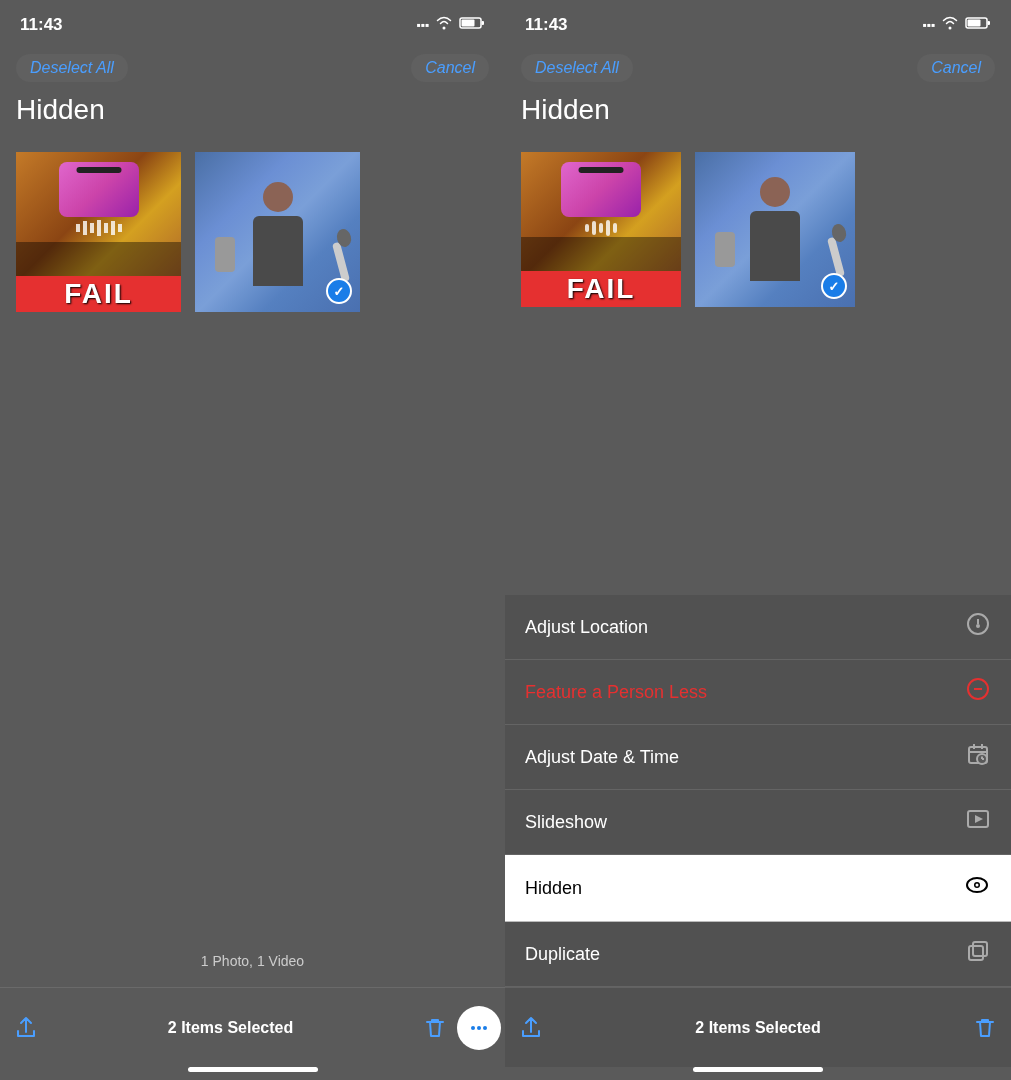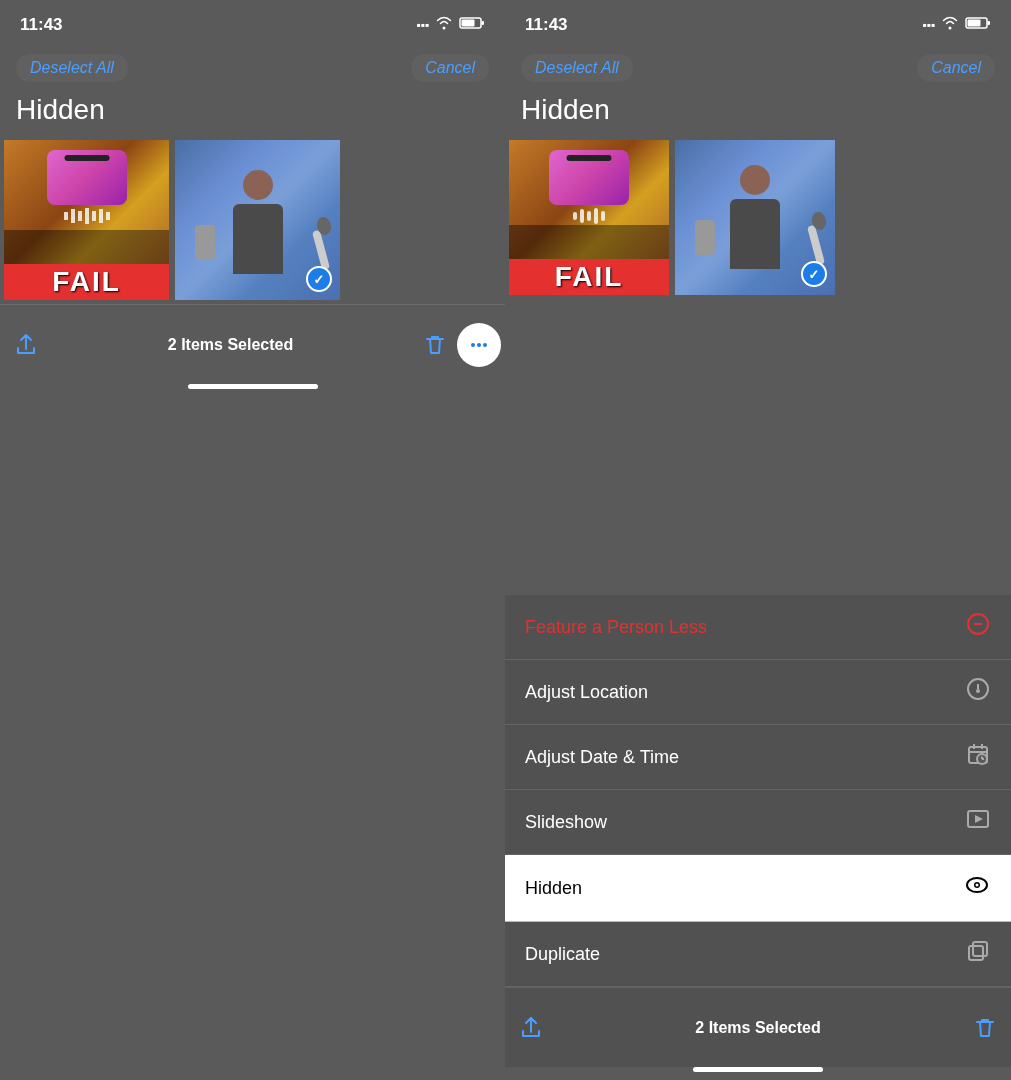--- a/index.html
+++ b/index.html
@@ -71,23 +71,23 @@
     .page-title {
       padding: 4px 16px 10px;
       font-size: 28px;
       font-weight: 400;
       color: #fff;
     }
 
     
     .photo-grid {
       display: flex;
-      gap: 6px;
+      gap: 14px;
       padding: 0 0 0 0;
-      margin: 4px;
+      margin: 16px;
     }
     .photo-thumb {
       position: relative;
       width: 165px;
       height: 160px;
       overflow: hidden;
       background: #888;
     }
 
     
@@ -410,20 +410,23 @@
         <div class="person-head"></div>
         <div class="person-body"></div>
       </div>
       <div class="mic-stick"></div>
       <div class="mic-head"></div>
       <div class="phone-small"></div>
       <div class="check-badge">✓</div>
     </div>
   </div>
 
+  <div class="content-area">
+    <div class="items-count">1 Photo, 1 Video</div>
+  </div>
 
   <div class="bottom-bar">
     <div class="bottom-icon">
       <svg width="26" height="26" viewBox="0 0 26 26" fill="none" stroke="#4a9eff" stroke-width="2">
         <path d="M13 3v14M8 8l5-5 5 5M5 16v5h16v-5" stroke-linecap="round" stroke-linejoin="round"></path>
       </svg>
     </div>
     <span class="bottom-bar-label">2 Items Selected</span>
     <div class="bottom-icon">
       <svg width="26" height="26" viewBox="0 0 26 26" fill="none" stroke="#4a9eff" stroke-width="2">
@@ -493,37 +496,37 @@
       <div class="mic-head"></div>
       <div class="phone-small"></div>
       <div class="check-badge">✓</div>
     </div>
   </div>
 
   <div style="flex:1;"></div>
 
   <div class="context-menu">
 
-    <div class="menu-item red-item">
-      <span class="menu-item-label">Feature a Person Less</span>
-      <span class="menu-item-icon">
-        <svg width="26" height="26" viewBox="0 0 26 26" fill="none" stroke="#e53030" stroke-width="2">
-          <circle cx="13" cy="13" r="10"></circle>
-          <line x1="9" y1="13" x2="17" y2="13"></line>
-        </svg>
-      </span>
-    </div>
-
     <div class="menu-item">
       <span class="menu-item-label">Adjust Location</span>
       <span class="menu-item-icon">
         <svg width="26" height="26" viewBox="0 0 26 26" fill="none" stroke="#aaa" stroke-width="2">
           <circle cx="13" cy="13" r="10"></circle>
           <line x1="13" y1="8" x2="13" y2="13"></line>
           <circle cx="13" cy="15" r="1" fill="#aaa"></circle>
+        </svg>
+      </span>
+    </div>
+
+    <div class="menu-item red-item">
+      <span class="menu-item-label">Feature a Person Less</span>
+      <span class="menu-item-icon">
+        <svg width="26" height="26" viewBox="0 0 26 26" fill="none" stroke="#e53030" stroke-width="2">
+          <circle cx="13" cy="13" r="10"></circle>
+          <line x1="9" y1="13" x2="17" y2="13"></line>
         </svg>
       </span>
     </div>
 
     <div class="menu-item">
       <span class="menu-item-label">Adjust Date &amp; Time</span>
       <span class="menu-item-icon">
         <svg width="26" height="26" viewBox="0 0 26 26" fill="none" stroke="#aaa" stroke-width="2">
           <rect x="4" y="6" width="18" height="16" rx="2"></rect>
           <line x1="4" y1="11" x2="22" y2="11"></line>

